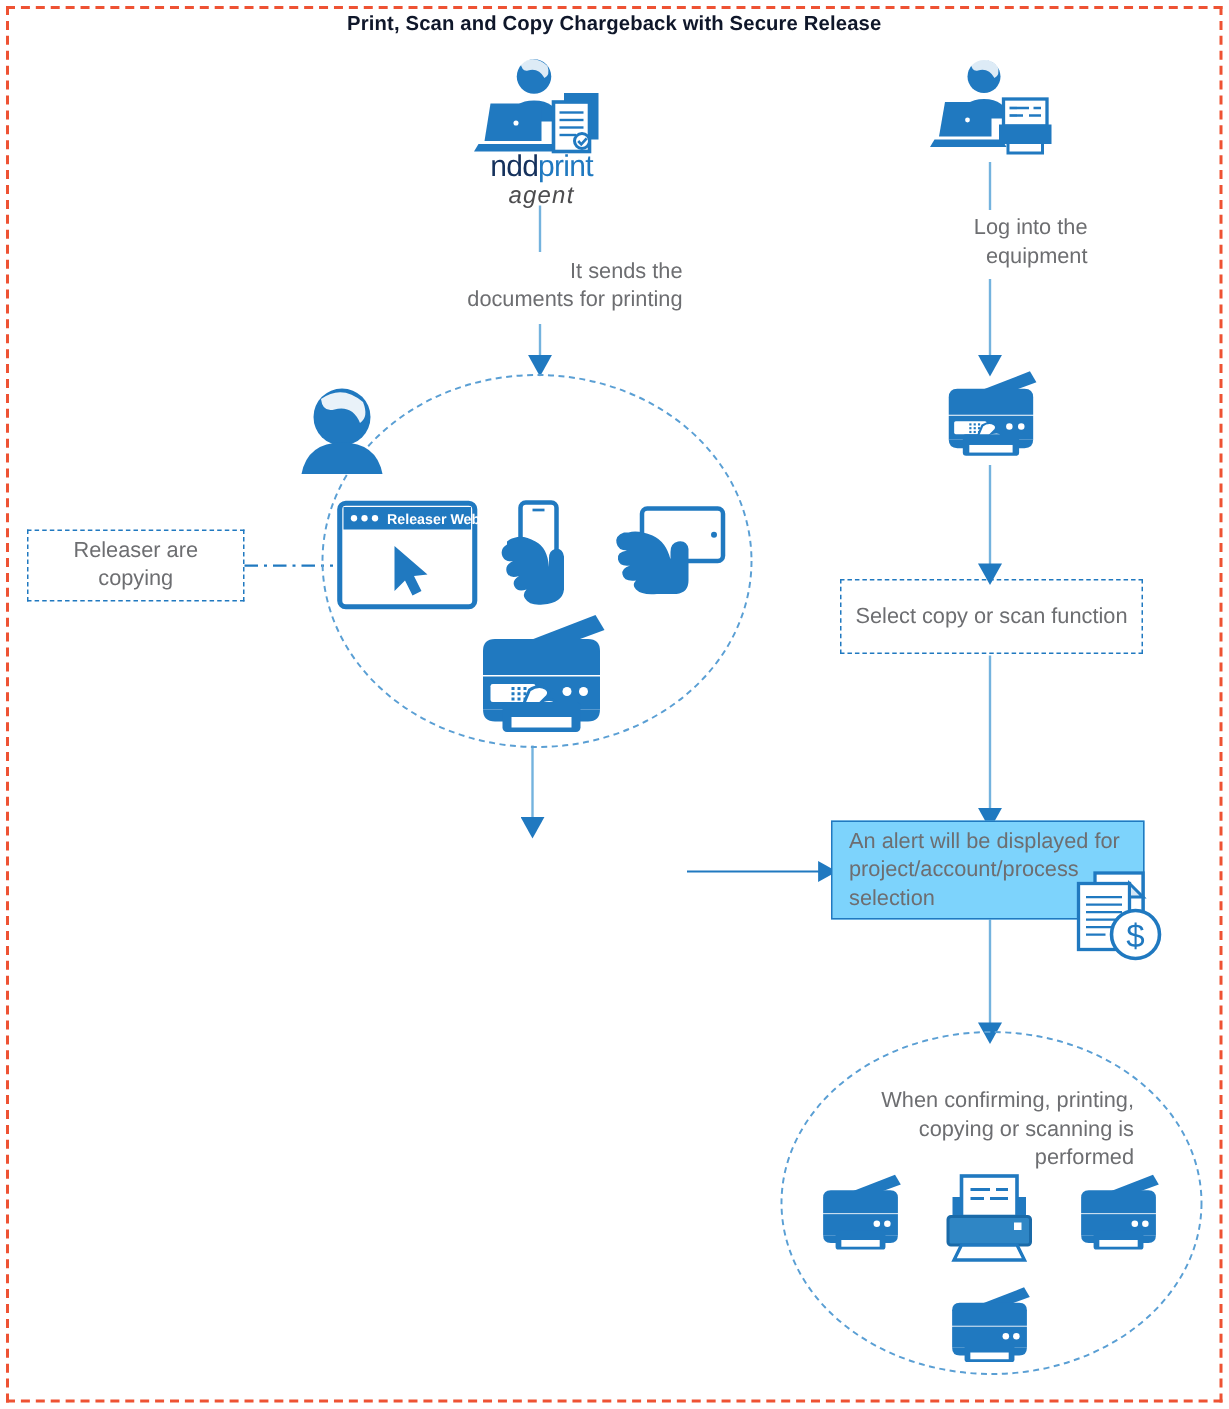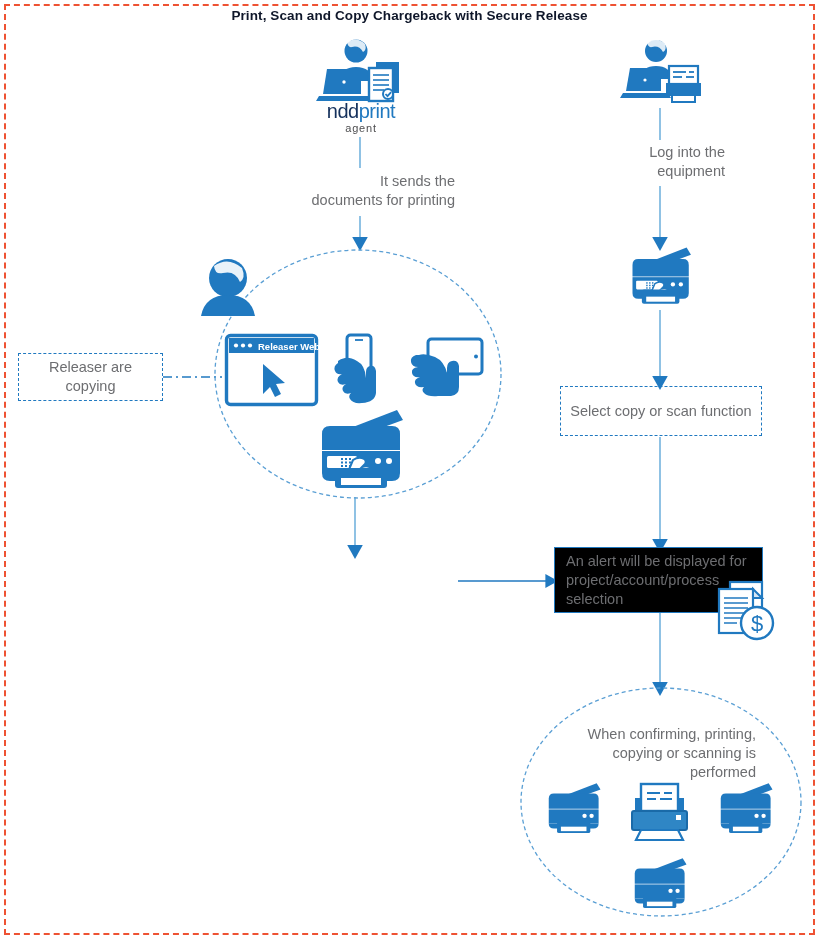--- a/index.html
+++ b/index.html
@@ -22,28 +22,28 @@
   .cap{
     position:absolute;text-align:right;color:#6d6e71;
     font-size:14.5px;line-height:19px;font-family:"Liberation Sans",sans-serif;
   }
   .box{
     position:absolute;box-sizing:border-box;display:flex;align-items:center;
     color:#6d6e71;font-size:14.5px;line-height:19px;
   }
   .box-dash{border:1.6px dashed #2079c0;}
   .box-dashdot{border:1.6px dashed #2079c0;}
-  .box-solid{border:1.6px solid #2079c0;background:#000000;}
+  .box-solid{border:1.6px solid #2079c0;background:#7dd3fc;}
   .box-center{justify-content:center;text-align:center;}
   .box-left{justify-content:flex-start;text-align:left;padding-left:11px;padding-right:8px;}
   .logo-wrap{position:absolute;text-align:center;}
   .logo-ndd{font-size:20px;font-weight:normal;letter-spacing:-.5px;}
   .logo-ndd .a{color:#15315c;}
   .logo-ndd .b{color:#2079c0;}
-  .logo-agent{font-size:11px;color:#4d4d4f;letter-spacing:.8px;margin-top:-1px;}
+  .logo-agent{font-size:16px;color:#4d4d4f;letter-spacing:.8px;margin-top:-1px;font-style:italic;}
   svg{display:block;overflow:visible;}
 </style>
 </head>
 <body>
 
 <div id="canvas">
 
   <div class="frame"></div>
 
   <div class="title">Print, Scan and Copy Chargeback with Secure Release</div>

